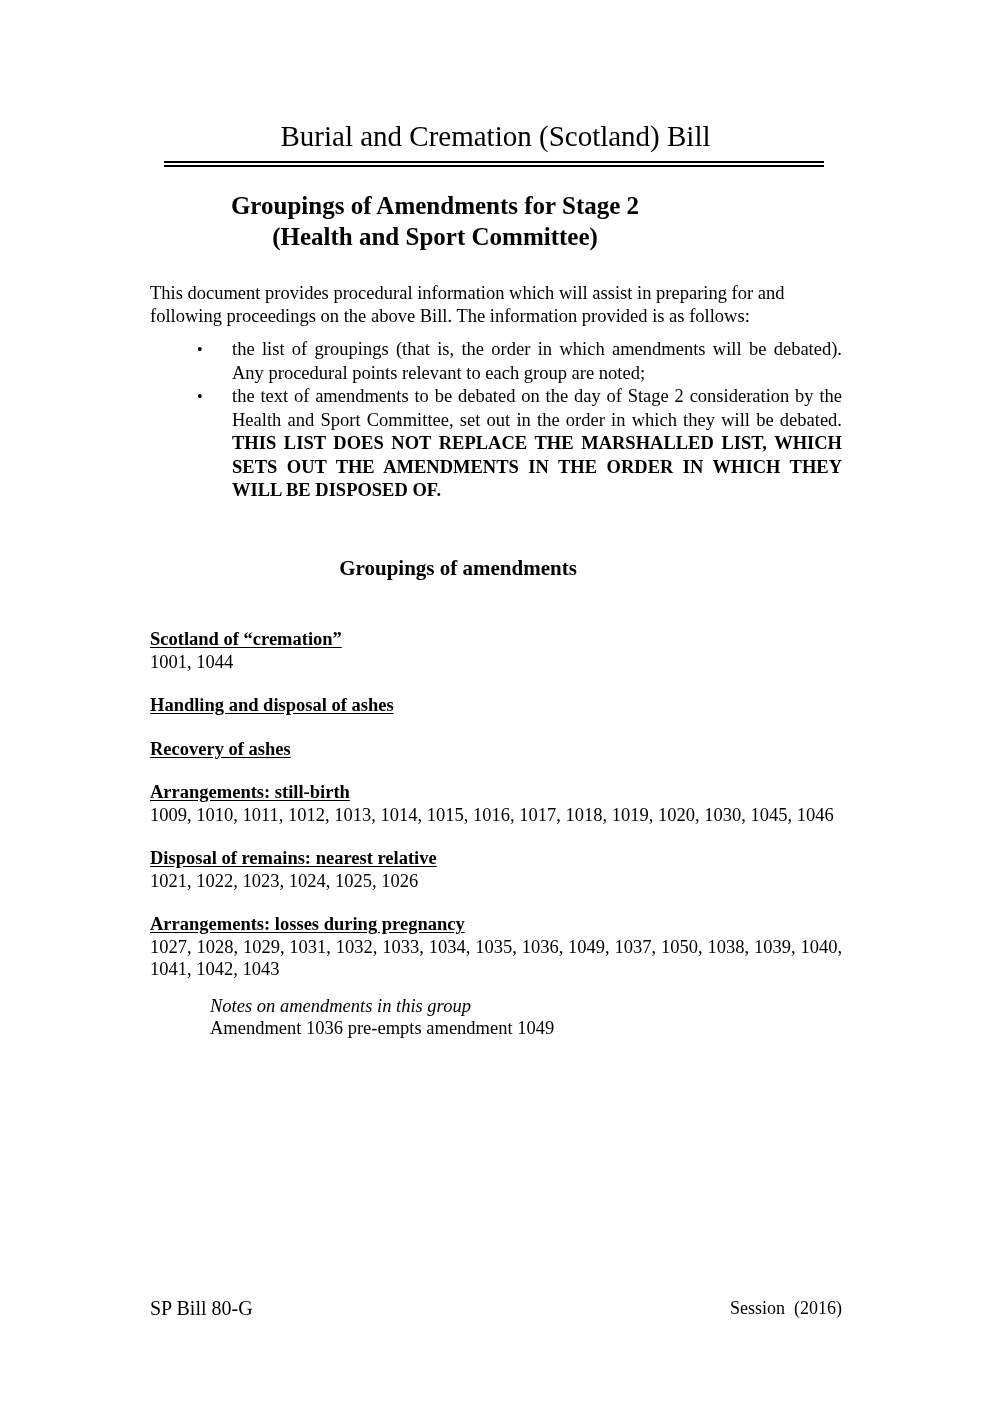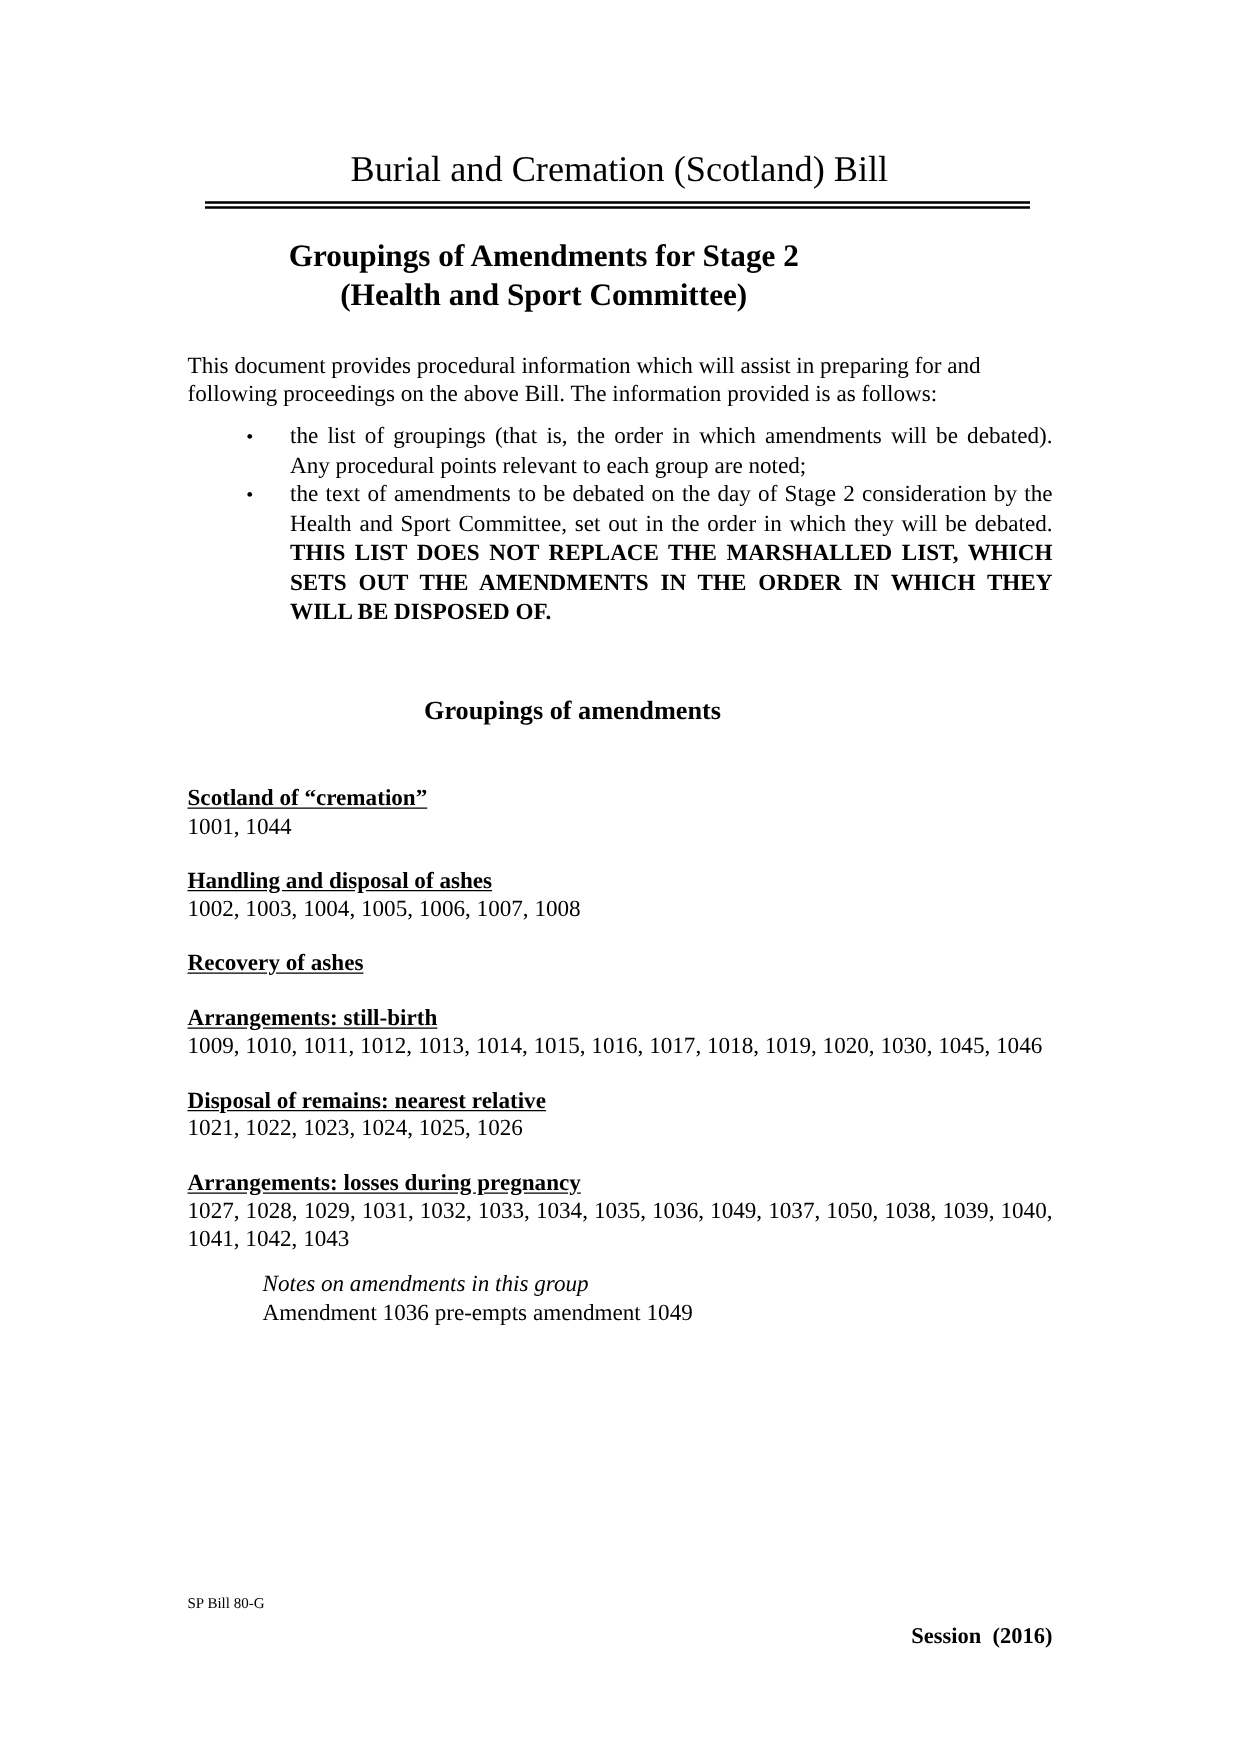--- a/index.html
+++ b/index.html
@@ -114,32 +114,31 @@
       text-align-last: left;
     }
     .notes {
       margin-left: 60px;
       margin-top: 14px;
     }
     .notes-title { font-style: italic; }
     .footer-left {
       position: absolute;
       left: 150px;
-      top: 1271px;
-      font-size: 12px;
+      top: 1297px;
+      font-size: 20px;
       line-height: 22px;
     }
     .footer-right {
       position: absolute;
       right: 149px;
       top: 1297px;
       font-size: 18px;
       line-height: 22px;
       white-space: pre;
-      font-weight: bold;
     }
   </style>
 </head>
 <body>
 
 <div class="page">
 
   <div class="bill-title">Burial and Cremation (Scotland) Bill</div>
   <div class="double-rule"></div>
 
@@ -167,21 +166,20 @@
 
   <div class="groups">
 
     <div class="group">
       <div><span class="group-title">Scotland of “cremation”</span></div>
       <div class="group-amendments">1001, 1044</div>
     </div>
 
     <div class="group">
       <div><span class="group-title">Handling and disposal of ashes</span></div>
-      <div class="group-amendments">1002, 1003, 1004, 1005, 1006, 1007, 1008</div>
     </div>
 
     <div class="group">
       <div><span class="group-title">Recovery of ashes</span></div>
     </div>
 
     <div class="group">
       <div><span class="group-title">Arrangements: still-birth</span></div>
       <div class="group-amendments spread">1009, 1010, 1011, 1012, 1013, 1014, 1015, 1016, 1017, 1018, 1019, 1020, 1030, 1045, 1046</div>
     </div>

